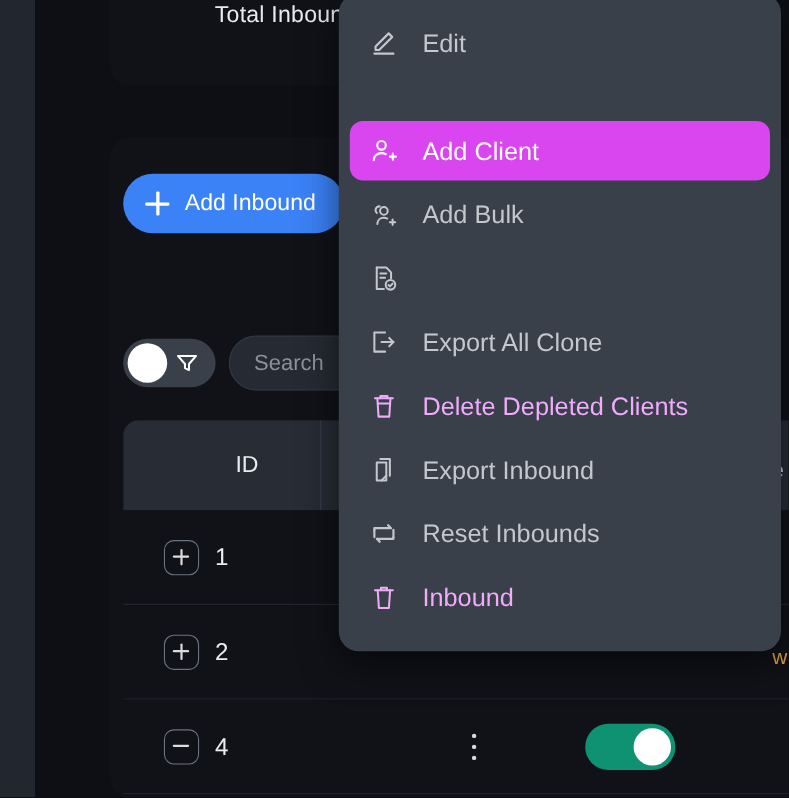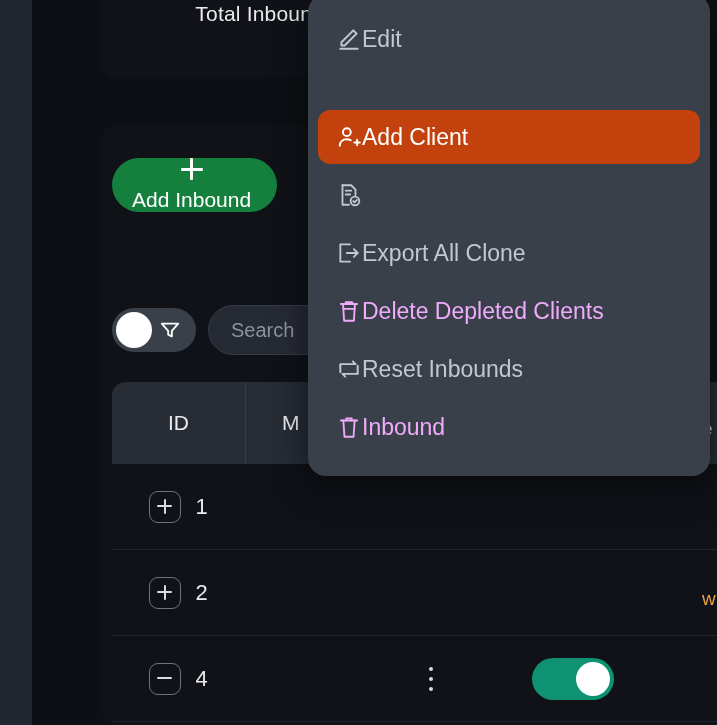--- a/index.html
+++ b/index.html
@@ -48,29 +48,28 @@
     width: 640px; height: 600px;
     background: #101218;
     border-radius: 18px;
   }
 
   .add-inbound-btn {
     position: absolute; left: 80px; top: 158px;
     height: 54px;
     padding: 0 26px 0 20px;
     display: flex; align-items: center; gap: 14px;
-    background: #15803d;
+    background: #3b82f6;
     border: none;
     border-radius: 27px;
     color: #ffffff;
     font-size: 21px;
     font-family: "Liberation Sans", sans-serif;
     white-space: nowrap;
     cursor: pointer;
-    flex-direction: column;
   }
   .plus-glyph {
     display: inline-block;
     width: 22px; height: 22px;
     position: relative;
   }
   .plus-glyph::before, .plus-glyph::after {
     content: ""; position: absolute; background: #fff; border-radius: 1px;
   }
   .plus-glyph::before { left: 0; top: 9.5px; width: 22px; height: 3px; }
@@ -123,21 +122,21 @@
     height: 82px;
     background: #272c35;
     display: flex; align-items: center;
   }
   .th {
     color: #e9eaee;
     font-size: 21px;
     height: 100%;
     display: flex; align-items: center; justify-content: center;
   }
-  .th-id { width: 133px; }
+  .th-id { width: 133px; margin-left: 46px; }
   .th-sep { width: 1px; height: 100%; background: #383e48; flex: none; }
   .th-m { width: 120px; justify-content: flex-start; padding-left: 36px; }
 
   .trow {
     height: 86px;
     background: #101218;
     border-bottom: 1px solid #23262d;
     display: flex; align-items: center;
     position: relative;
   }
@@ -210,24 +209,25 @@
   }
   .ctx-item {
     display: flex; align-items: center;
     height: 54px;
     padding: 0 14px 0 18px;
     margin: 4px 0;
     border-radius: 12px;
     cursor: pointer;
     color: #c3c7ce;
     font-size: 23px;
+    gap: 22px;
     white-space: nowrap;
   }
   .ctx-item.active {
-    background: #c2410c;
+    background: #d946ef;
     color: #ffffff;
     margin-top: 44px;
   }
   .ctx-item.danger { color: #f0abfc; }
   .ctx-ico {
     width: 26px; height: 26px;
     flex: none;
     display: flex; align-items: center; justify-content: center;
   }
   .ctx-ico svg { width: 26px; height: 26px; display: block; }
@@ -317,20 +317,31 @@
       <span class="ctx-ico">
         <svg viewBox="0 0 24 24" fill="none" stroke="currentColor" stroke-width="1.8" stroke-linecap="round" stroke-linejoin="round">
           <circle cx="10" cy="7.5" r="3.6"></circle>
             <path d="M3.5 20c0-3.7 2.9-6 6.5-6 1.3 0 2.5.3 3.5.9"></path>
           <path d="M17 17h5M19.5 14.5v5"></path>
         </svg>
       </span>
       <span>Add Client</span>
     </div>
 
+    <div class="ctx-item">
+      <span class="ctx-ico">
+        <svg viewBox="0 0 24 24" fill="none" stroke="currentColor" stroke-width="1.7" stroke-linecap="round" stroke-linejoin="round">
+          <circle cx="12" cy="9" r="3.2"></circle>
+            <path d="M6.5 20c0-3.2 2.5-5.2 5.5-5.2 1 0 2 .2 2.8.6"></path>
+          <path d="M8.5 5.2A3.2 3.2 0 0 0 5 8.3c0 1 .4 1.8 1.1 2.4"></path>
+          <path d="M17 18.5h4.5M19.3 16.3v4.4"></path>
+        </svg>
+      </span>
+      <span>Add Bulk</span>
+    </div>
 
     <div class="ctx-item">
       <span class="ctx-ico">
         <svg viewBox="0 0 24 24" fill="none" stroke="currentColor" stroke-width="1.7" stroke-linecap="round" stroke-linejoin="round">
           <path d="M6 3h8l4 4v5"></path>
             <path d="M6 3v18h6"></path>
             <path d="M9 8h5M9 11.5h4"></path>
           <circle cx="17.5" cy="17.5" r="4"></circle>
             <path d="M15.9 17.6l1.2 1.2 2.2-2.3"></path>
         </svg>
@@ -353,20 +364,30 @@
         <svg viewBox="0 0 24 24" fill="none" stroke="currentColor" stroke-width="1.7" stroke-linecap="round" stroke-linejoin="round">
           <path d="M4.5 5.5h15"></path>
             <path d="M9 5.5V3.8h6v1.7"></path>
           <path d="M6.5 5.5 7.5 21h9l1-15.5"></path>
             <path d="M6.9 10h10.2"></path>
         </svg>
       </span>
       <span>Delete Depleted Clients</span>
     </div>
 
+    <div class="ctx-item">
+      <span class="ctx-ico">
+        <svg viewBox="0 0 24 24" fill="none" stroke="currentColor" stroke-width="1.7" stroke-linecap="round" stroke-linejoin="round">
+          <path d="M9 3h8v14"></path>
+            <path d="M6 6h8v15H6z"></path>
+            <path d="M10 21l4-4"></path>
+        </svg>
+      </span>
+      <span>Export Inbound</span>
+    </div>
 
     <div class="ctx-item">
       <span class="ctx-ico">
         <svg viewBox="0 0 24 24" fill="none" stroke="currentColor" stroke-width="1.8" stroke-linecap="round" stroke-linejoin="round">
           <path d="M4 9V7.5h14L15.5 5"></path>
             <path d="M20 15v1.5H6l2.5 2.5"></path>
           <path d="M20 15V9"></path>
             <path d="M4 9v6"></path>
         </svg>
       </span>

